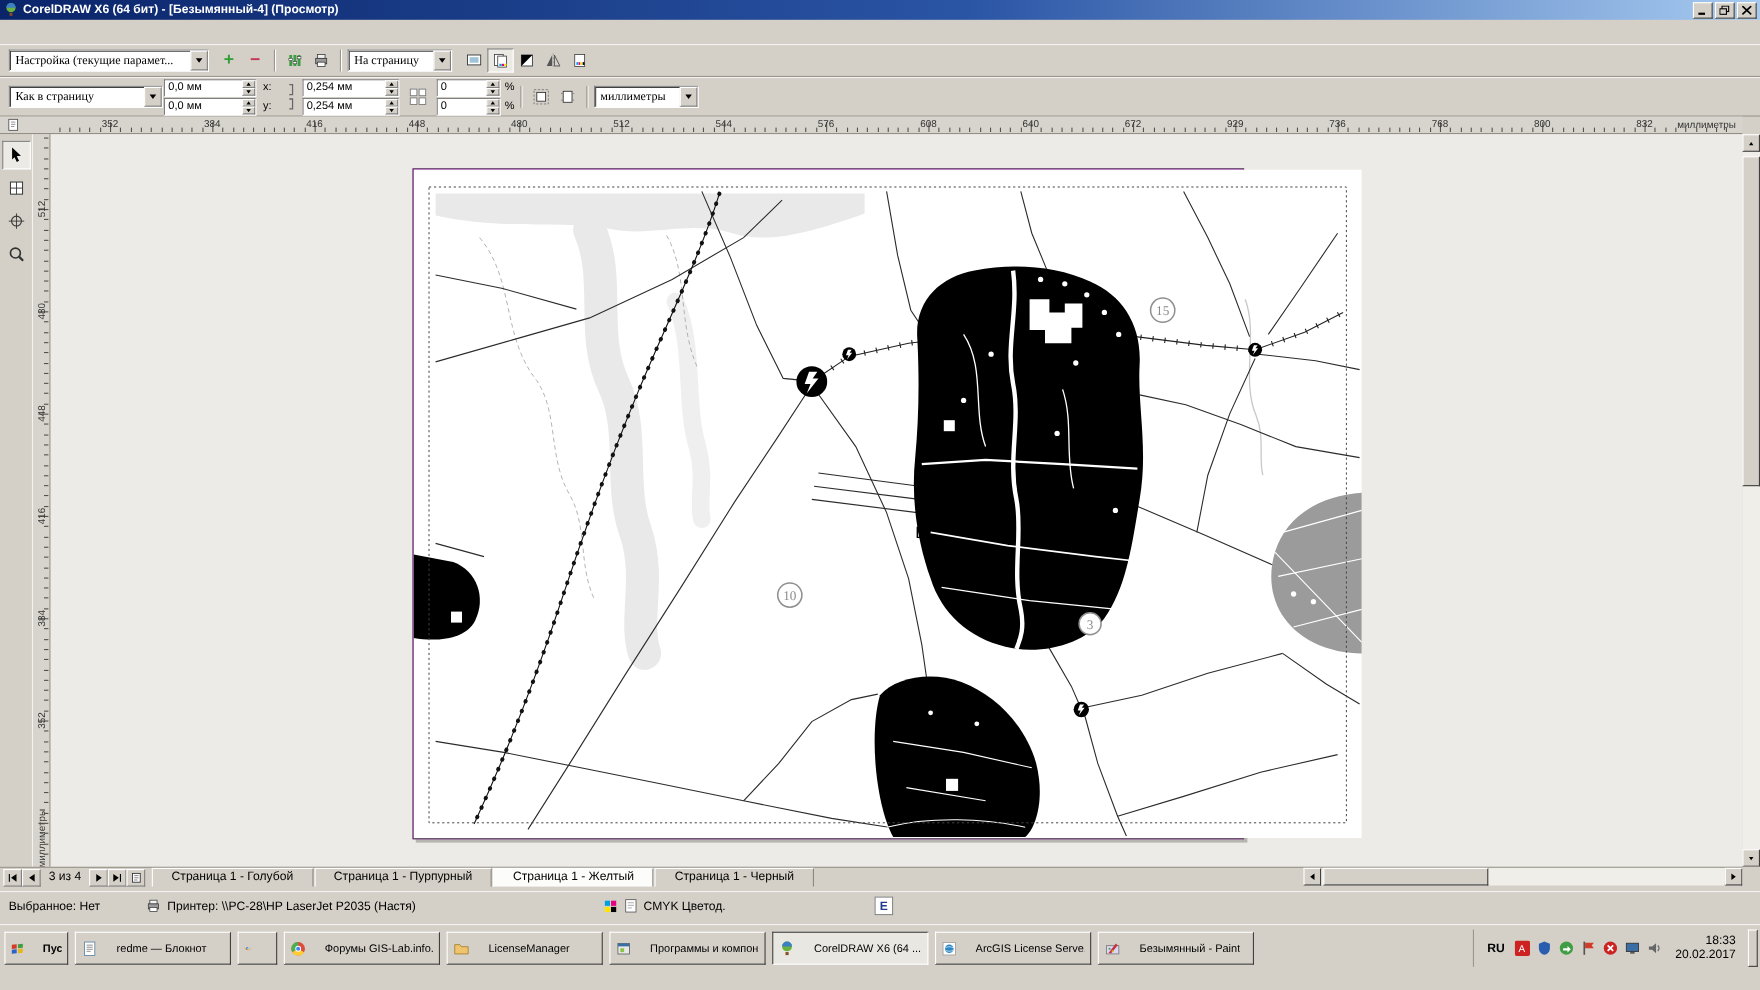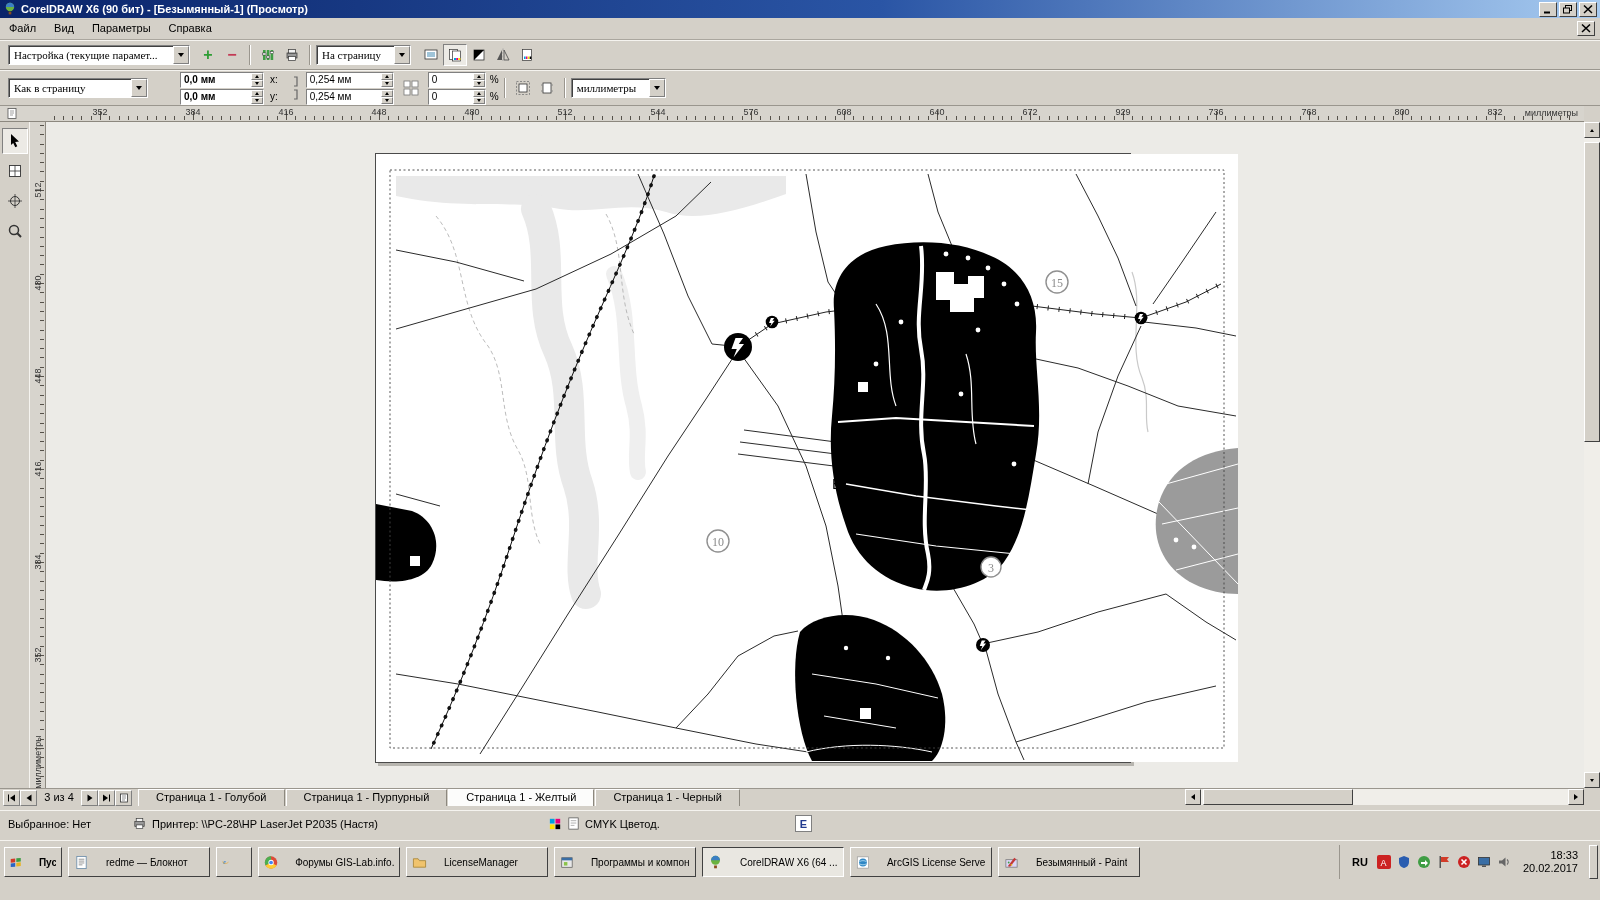--- a/index.html
+++ b/index.html
@@ -104,54 +104,41 @@
   <div id="titlebar">
     <span style="display:flex;">
       <svg width="14" height="14" viewBox="0 0 14 14">
           <circle cx="7" cy="5" r="4.2" fill="#6ab23e"></circle>
           <path d="M2.8,5 a4.2,4.2 0 0 1 8.4,0 Z" fill="#3b7fc4"></path>
           <rect x="5.7" y="9.8" width="2.6" height="2.6" fill="#8a4b1e"></rect>
           <line x1="4.5" y1="8.5" x2="5.8" y2="10" stroke="#333" stroke-width="0.6"></line>
           <line x1="9.5" y1="8.5" x2="8.2" y2="10" stroke="#333" stroke-width="0.6"></line>
         </svg>
     </span>
-    <span class="ttl">CorelDRAW X6 (90 бит) - [Безымянный-1] (Просмотр)</span>
+    <span class="ttl">CorelDRAW X6 (64 бит) - [Безымянный-4] (Просмотр)</span>
     <span class="btns">
       <span class="winbtn">
           <svg width="10" height="9" viewBox="0 0 10 9">
             <rect x="1" y="6.5" width="6" height="2" fill="#000"></rect>
           </svg>
         </span>
       <span class="winbtn">
           <svg width="10" height="9" viewBox="0 0 10 9">
             <rect x="2.5" y="0.5" width="6" height="5" fill="none" stroke="#000"></rect>
             <rect x="0.5" y="3" width="6" height="5" fill="#d4d0c8" stroke="#000"></rect>
           </svg>
         </span>
       <span class="winbtn">
           <svg width="10" height="9" viewBox="0 0 10 9">
             <path d="M1,0.5 L9,8 M9,0.5 L1,8" stroke="#000" stroke-width="1.5"></path>
           </svg>
         </span>
     </span>
   </div>
 
-  <div id="menubar">
-    <span class="menu-item">Файл</span>
-    <span class="menu-item">Вид</span>
-    <span class="menu-item">Параметры</span>
-    <span class="menu-item">Справка</span>
-    <span class="btns">
-      <span class="winbtn">
-          <svg width="10" height="9" viewBox="0 0 10 9">
-            <path d="M1,0.5 L9,8 M9,0.5 L1,8" stroke="#000" stroke-width="1.5"></path>
-          </svg>
-        </span>
-    </span>
-  </div>
 
   <div id="toolbar1" class="bar">
     <span class="combo" style="width:182px;margin-left:8px;" title="Настройка (текущие парамет...">
       <span class="combo-val">Настройка (текущие парамет...</span>
       <span class="combo-btn">
           <i class="tri-dn"></i>
         </span>
     </span>
     <span class="tb" style="margin-left:6px;">
         <span class="glyph-plus">+</span>
@@ -223,21 +210,21 @@
       </span>
   </div>
 
   <div id="toolbar2" class="bar">
     <span class="combo" style="width:140px;margin-left:8px;">
       <span class="combo-val">Как в страницу</span>
       <span class="combo-btn">
           <i class="tri-dn"></i>
         </span>
     </span>
-    <span class="stack" style="margin-left:32px;font-weight:bold;">
+    <span class="stack" style="margin-left:1px;">
       <span class="spin">
         <span class="spin-val">0,0 мм</span>
         <span class="spin-btns">
             <span class="sb">
               <i class="tri-up-s"></i>
             </span>
             <span class="sb">
               <i class="tri-dn-s"></i>
             </span>
           </span>

